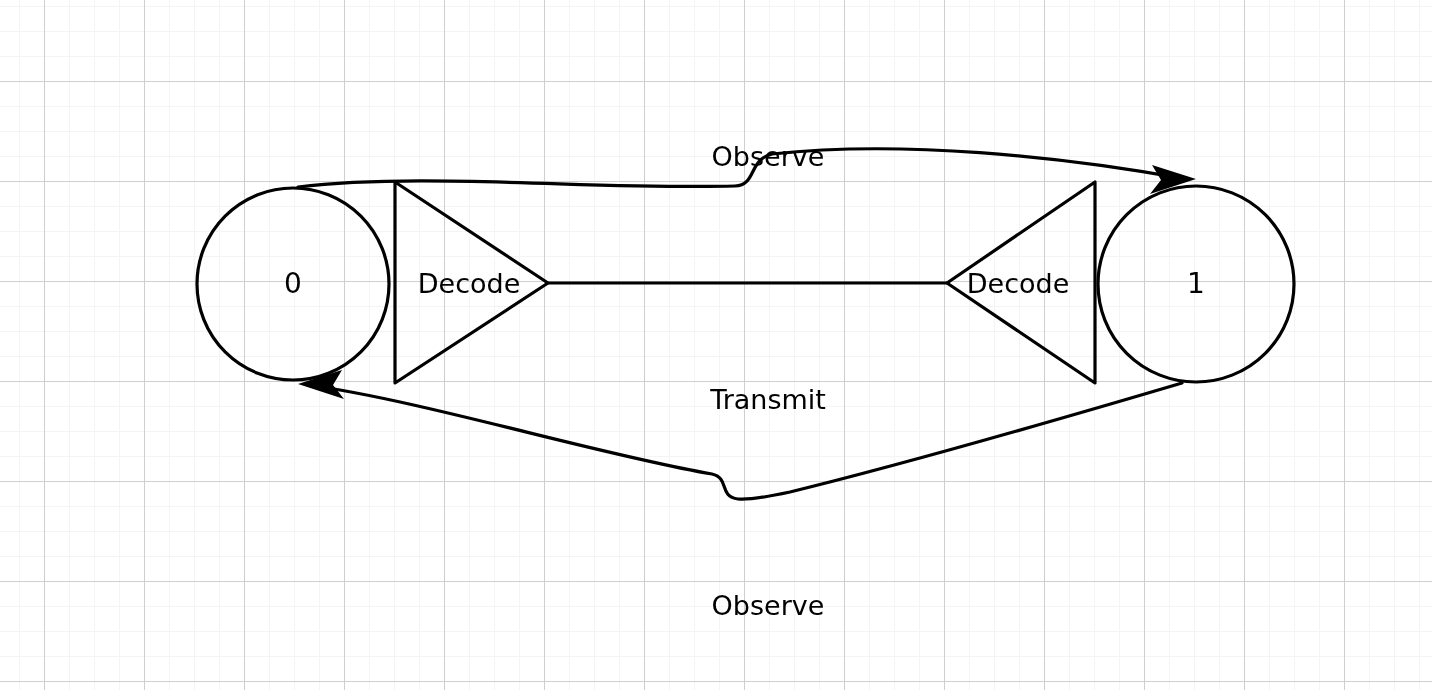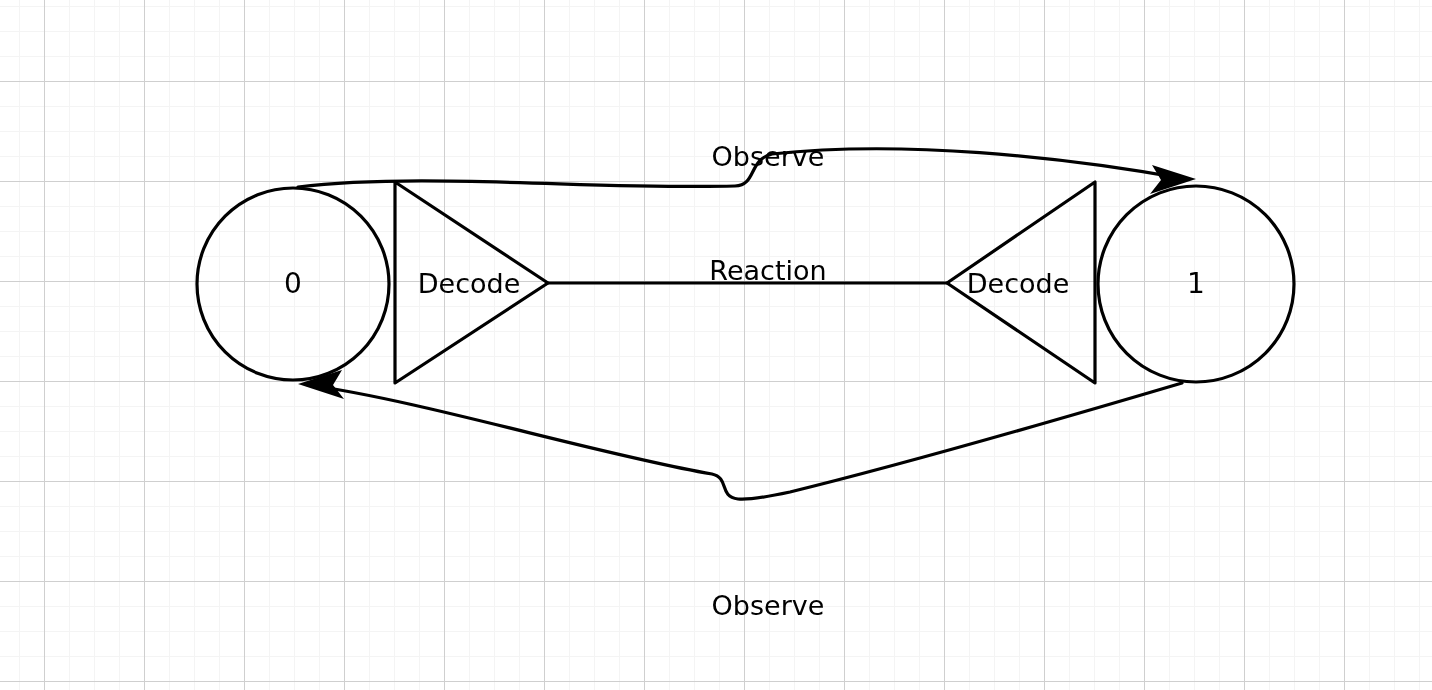--- a/index.html
+++ b/index.html
@@ -123,22 +123,24 @@
   <div class="diagram-label node-label" style="left:293px; top:284px;">0</div>
 
   <div class="diagram-label node-label" style="left:1196px; top:284px;">1</div>
 
   <div class="diagram-label shape-label" style="left:469px; top:284px;">Decode</div>
 
   <div class="diagram-label shape-label" style="left:1018px; top:284px;text-align:center;">Decode</div>
 
   <div class="diagram-label edge-label" style="left:745px; top:62px;">
     <div>Observe</div>
-    <div>Reaction</div>
   </div>
 
+  <div class="diagram-label edge-label" style="left:745px; top:305px;">
+    <div>Transmit</div>
+  </div>
 
   <div class="diagram-label edge-label" style="left:745px; top:511px;">
     <div>Observe</div>
     
   </div>
 
 </div>
 
 </body></html>

